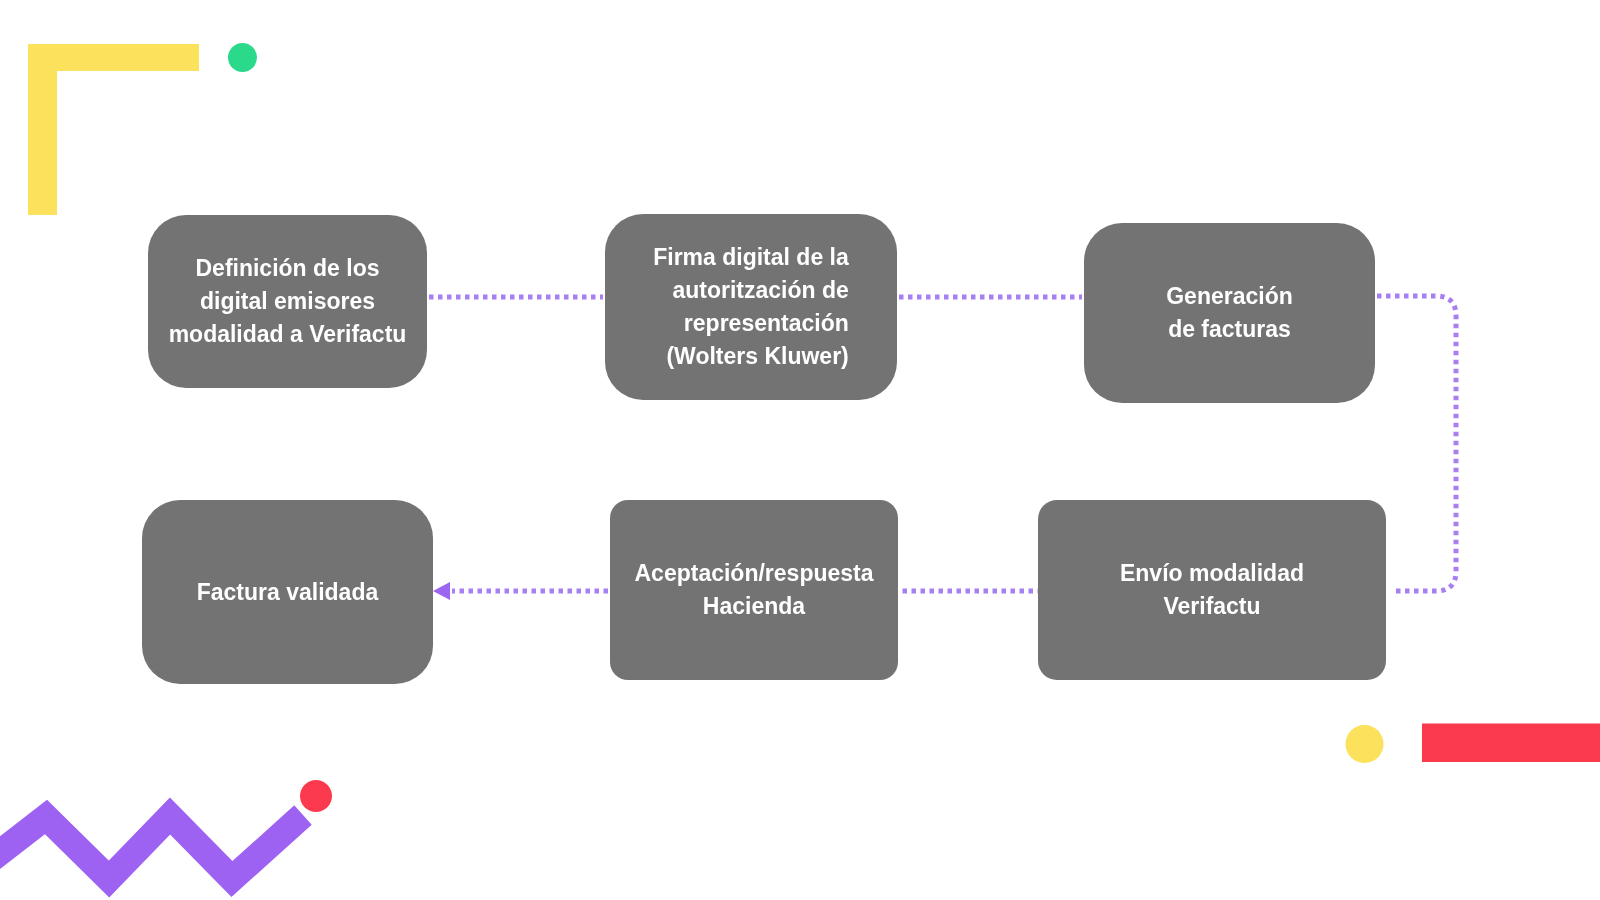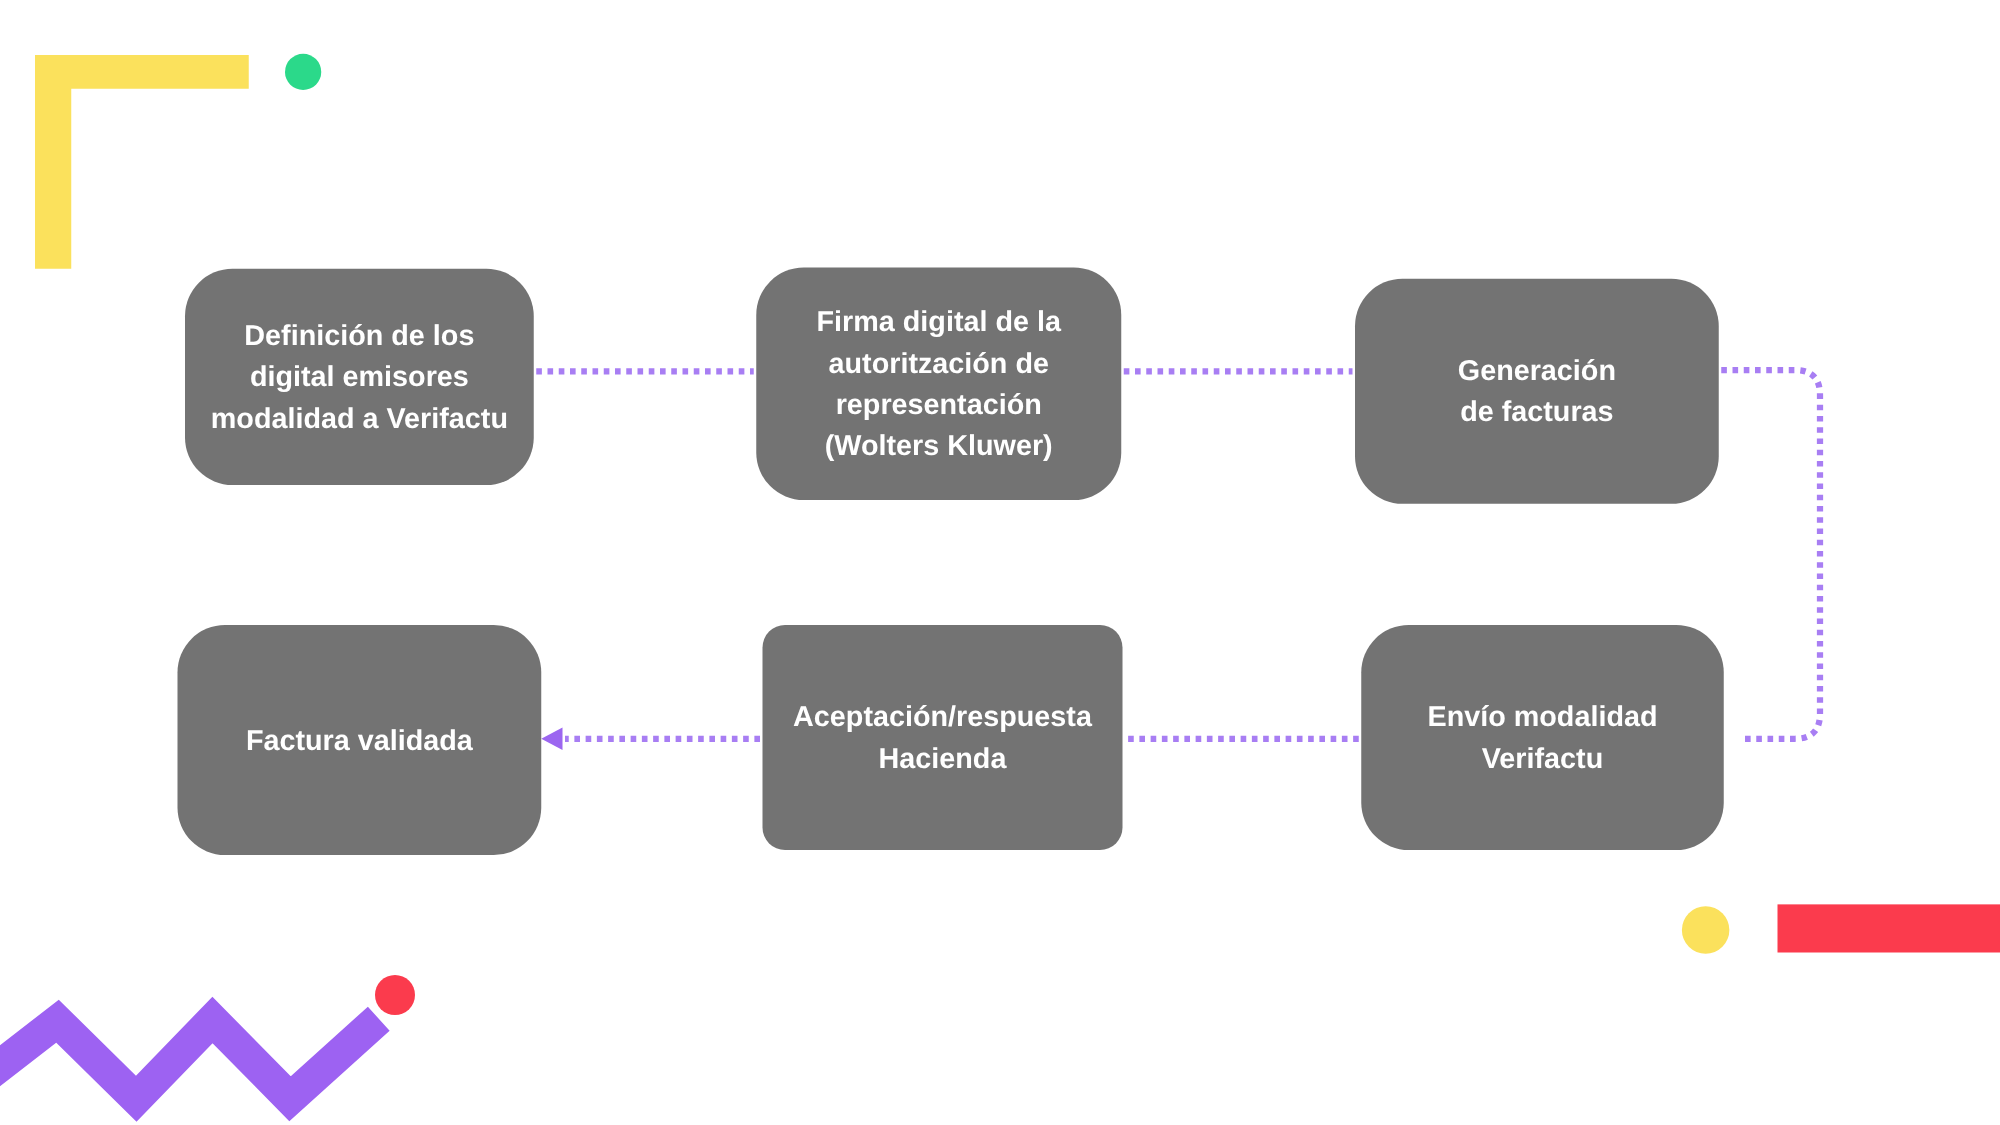--- a/index.html
+++ b/index.html
@@ -23,23 +23,23 @@
     justify-content: center;
     text-align: center;
     color: #ffffff;
     font-weight: 700;
     font-size: 23px;
     line-height: 33px;
     z-index: 2;
   }
   .node .line { display: block; }
   #node-definicion  { left: 148px;  top: 215px; width: 279px; height: 173px; }
-  #node-firma       { left: 605px;  top: 214px; width: 292px; height: 186px; }
+  #node-firma       { left: 605px;  top: 214px; width: 292px; height: 186px; text-align: right; }
   #node-generacion  { left: 1084px; top: 223px; width: 291px; height: 180px; }
-  #node-envio       { left: 1089px; top: 500px; width: 290px; height: 180px; }
+  #node-envio       { left: 1038px; top: 500px; width: 348px; height: 180px; border-radius: 19px; }
   #node-aceptacion  { left: 610px;  top: 500px; width: 288px; height: 180px; border-radius: 18px; }
   #node-factura     { left: 142px;  top: 500px; width: 291px; height: 184px; justify-content: center; }
   svg.overlay {
     position: absolute;
     left: 0; top: 0;
     z-index: 1;
   }
   svg.deco {
     position: absolute;
     left: 0; top: 0;

